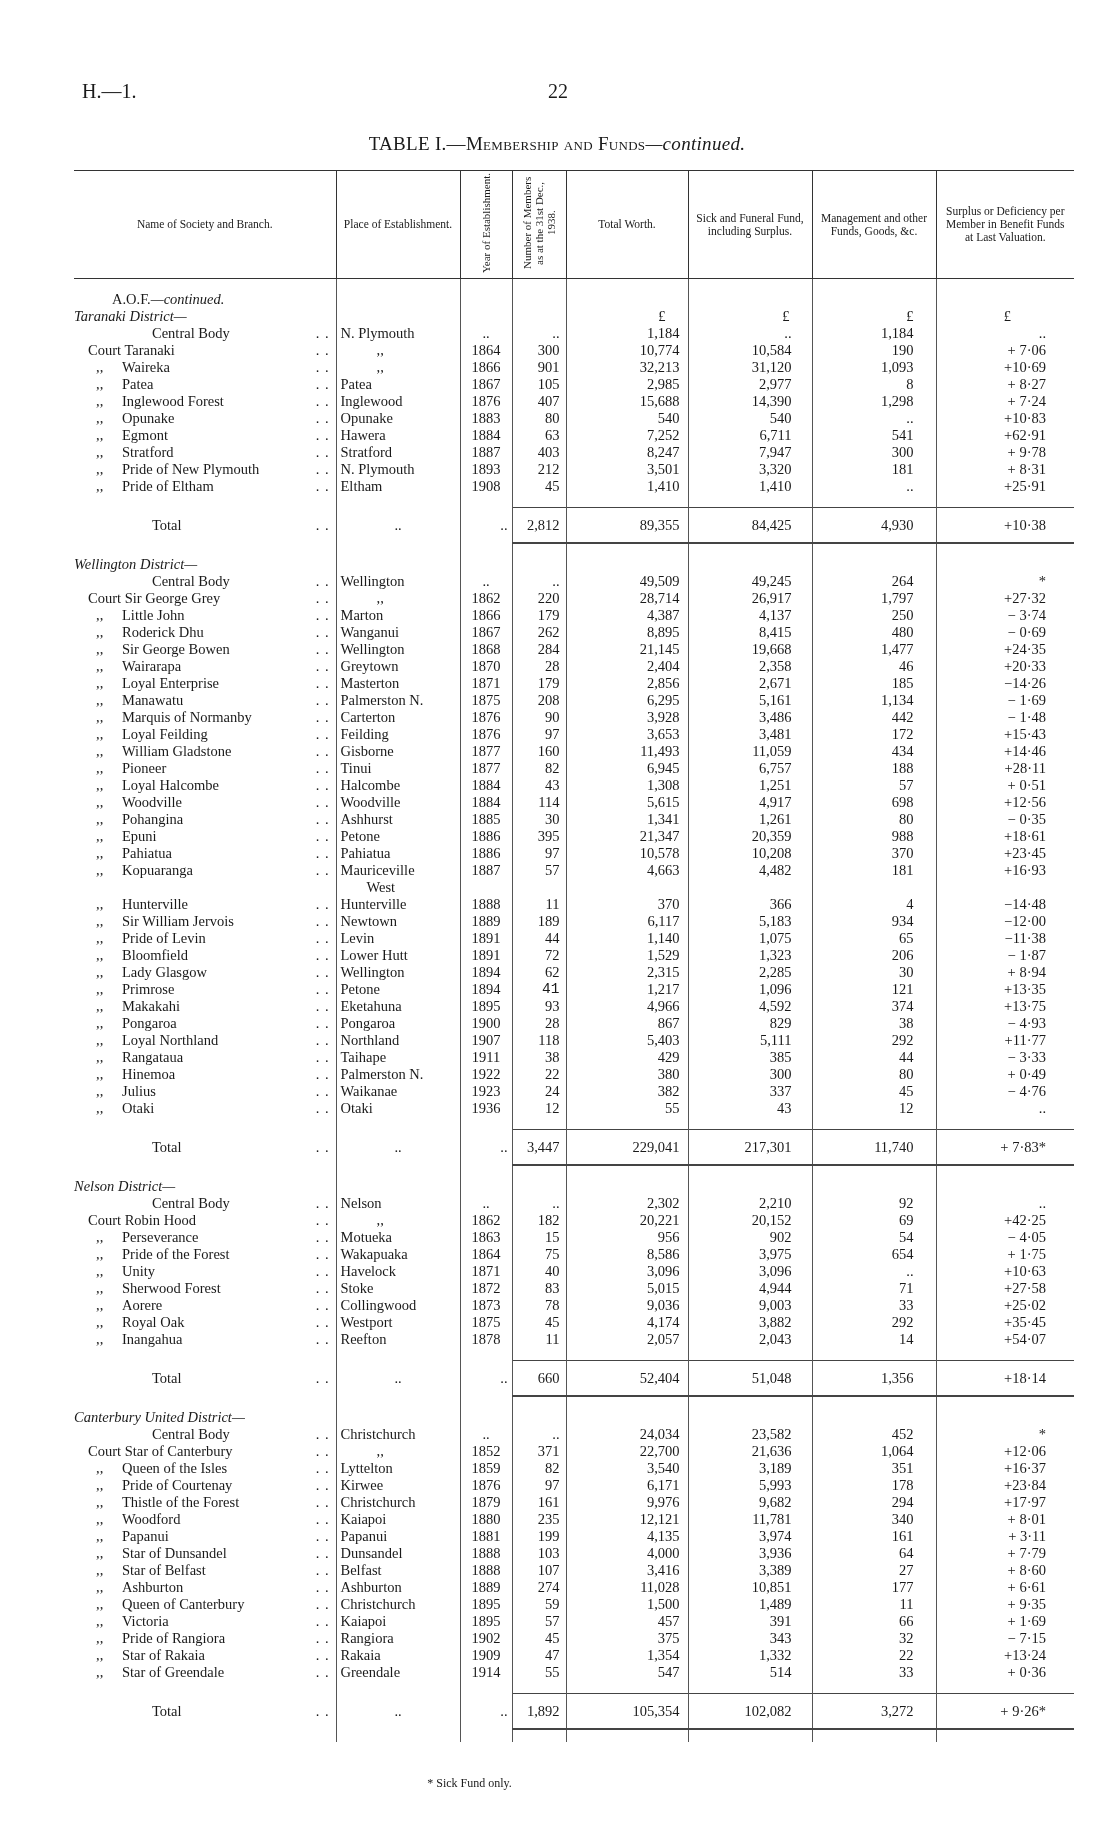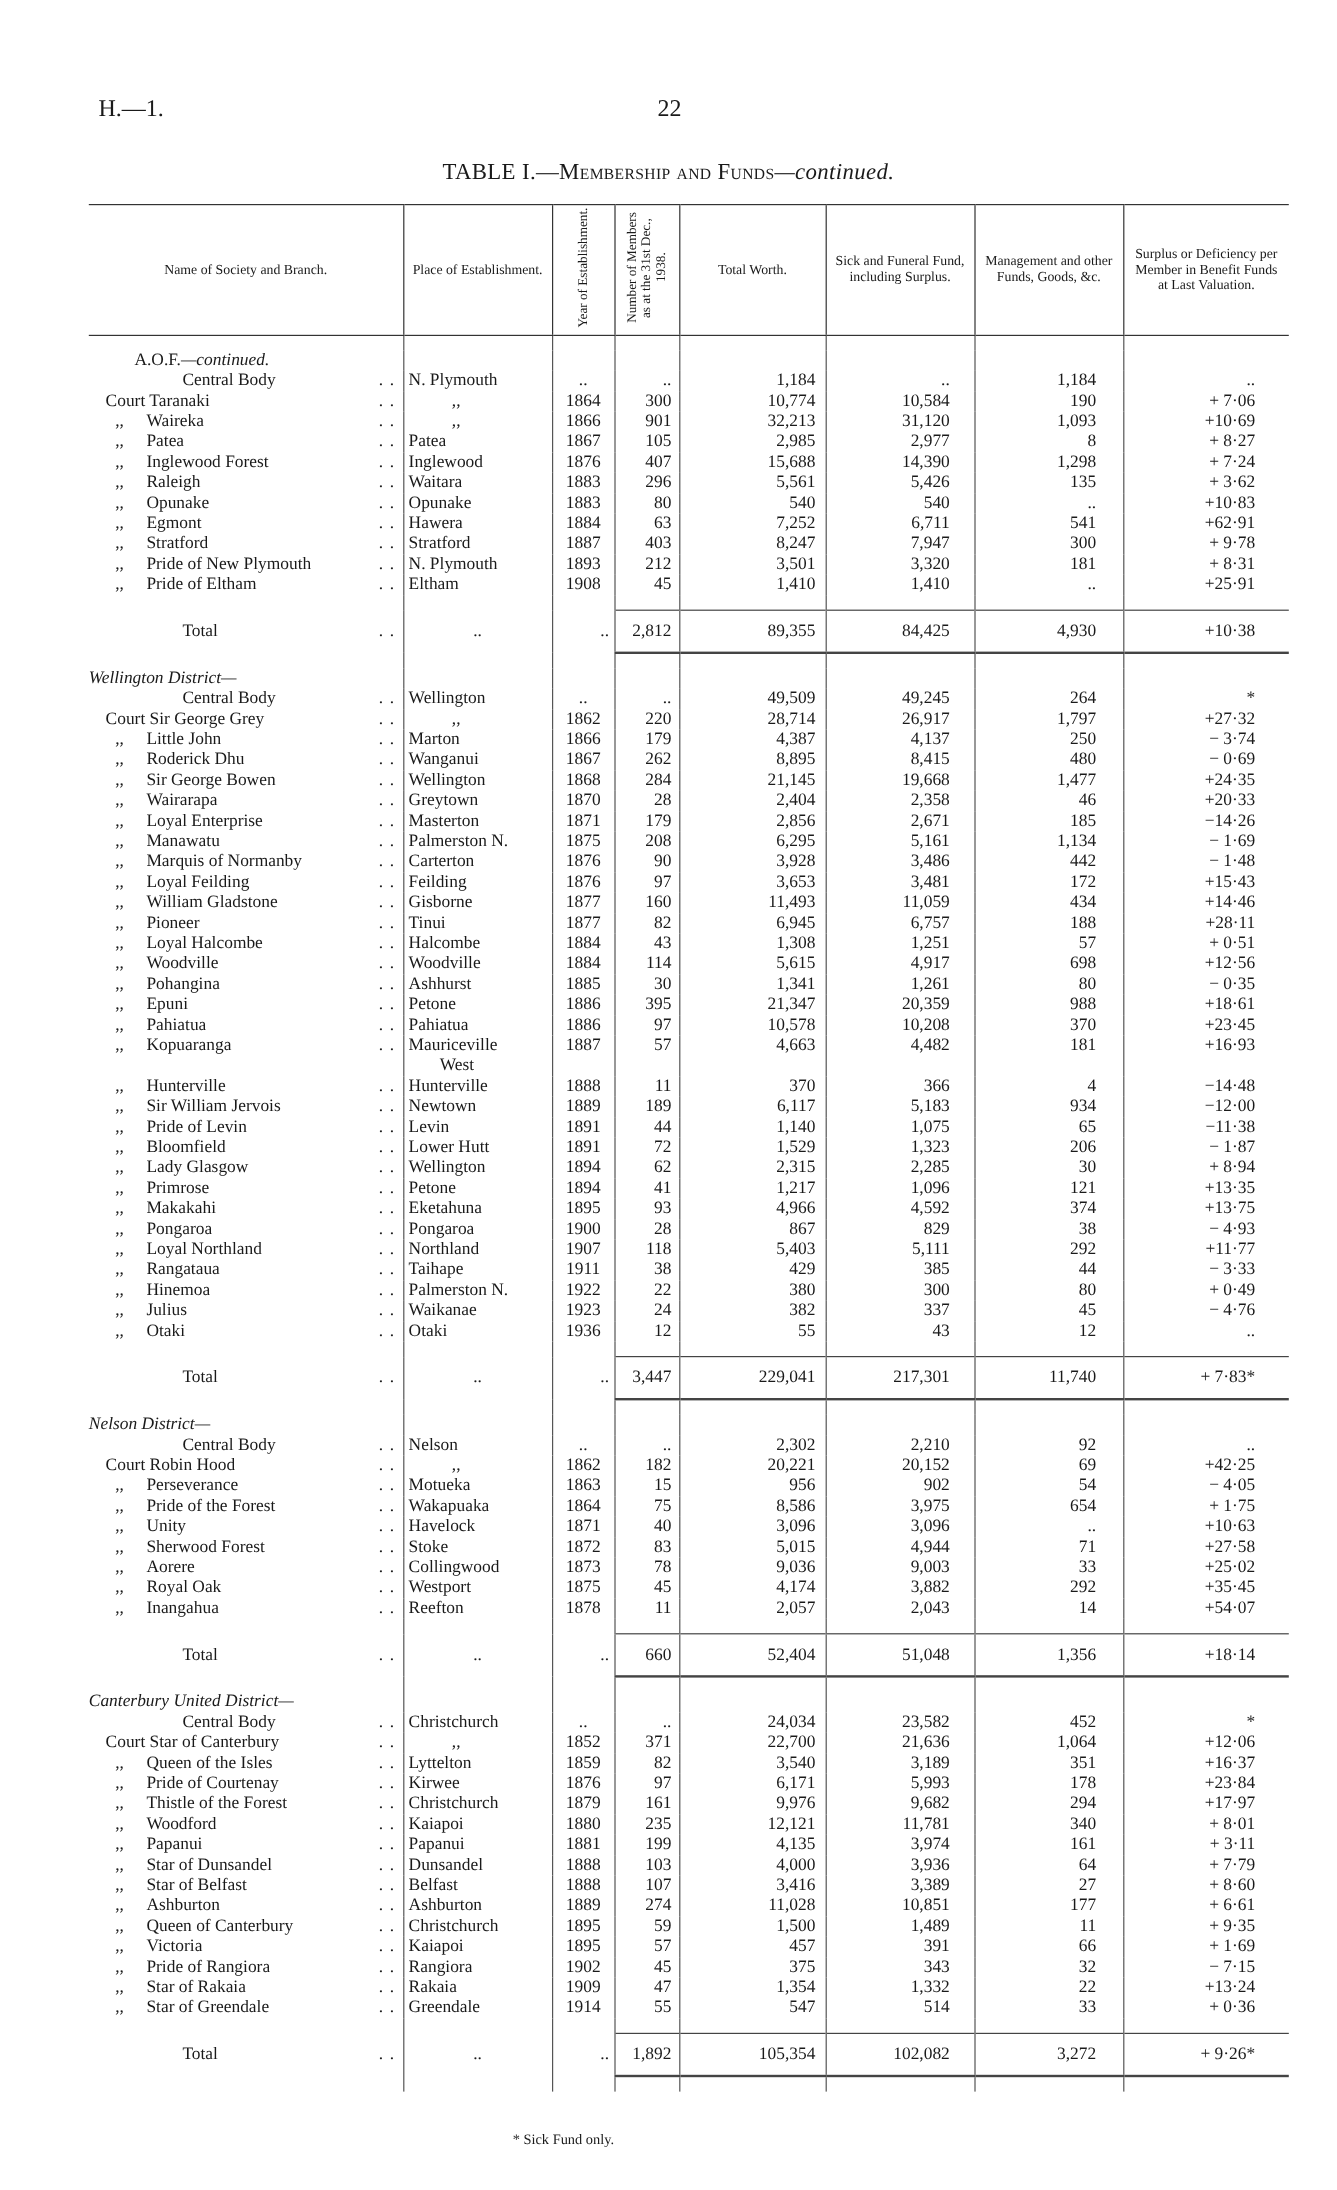--- a/index.html
+++ b/index.html
@@ -96,20 +96,30 @@
     <tr class="society">
       <td class="name"><span>A.O.F.</span><i>—continued.</i></td>
       <td></td>
         <td></td>
         <td></td>
         <td></td>
         <td></td>
         <td></td>
         <td></td>
     </tr>
+  <tr class="district">
+        <td class="name">Taranaki District—</td>
+        <td></td>
+        <td></td>
+        <td></td>
+        <td class="num" style="text-align: right; padding-right: 22px;">£</td>
+        <td class="num" style="text-align: right; padding-right: 22px;">£</td>
+        <td class="num" style="text-align: right; padding-right: 22px;">£</td>
+        <td class="num" style="text-align: center; padding-right: 0px;">£</td>
+      </tr>
       <tr>
         <td class="name central dots-r"><span>Central Body</span></td>
         <td class="place"><span>N. Plymouth</span></td>
         <td class="yr">..</td>
         <td class="num" style="padding-right: 6px;">..</td>
         <td class="num">1,184</td>
         <td class="num" style="padding-right: 20px;">..</td>
         <td class="num" style="padding-right: 22px;">1,184</td>
         <td class="surp">..</td>
       </tr>
@@ -145,30 +155,20 @@
       </tr>
       <tr>
         <td class="name branch dots-r"><span class="ditto">,,</span><span>Inglewood Forest</span></td>
         <td class="place"><span>Inglewood</span></td>
         <td class="yr">1876</td>
         <td class="num" style="padding-right: 6px;">407</td>
         <td class="num">15,688</td>
         <td class="num" style="padding-right: 20px;">14,390</td>
         <td class="num" style="padding-right: 22px;">1,298</td>
         <td class="surp">+ 7·24</td>
-      </tr>
-      <tr>
-        <td class="name branch dots-r"><span class="ditto">,,</span><span>Raleigh</span></td>
-        <td class="place"><span>Waitara</span></td>
-        <td class="yr">1883</td>
-        <td class="num" style="padding-right: 6px;">296</td>
-        <td class="num">5,561</td>
-        <td class="num" style="padding-right: 20px;">5,426</td>
-        <td class="num" style="padding-right: 22px;">135</td>
-        <td class="surp">+ 3·62</td>
       </tr>
       <tr>
         <td class="name branch dots-r"><span class="ditto">,,</span><span>Opunake</span></td>
         <td class="place"><span>Opunake</span></td>
         <td class="yr">1883</td>
         <td class="num" style="padding-right: 6px;">80</td>
         <td class="num">540</td>
         <td class="num" style="padding-right: 20px;">540</td>
         <td class="num" style="padding-right: 22px;">..</td>
         <td class="surp">+10·83</td>
@@ -490,21 +490,21 @@
         <td class="num" style="padding-right: 6px;">62</td>
         <td class="num">2,315</td>
         <td class="num" style="padding-right: 20px;">2,285</td>
         <td class="num" style="padding-right: 22px;">30</td>
         <td class="surp">+ 8·94</td>
       </tr>
       <tr>
         <td class="name branch dots-r"><span class="ditto">,,</span><span>Primrose</span></td>
         <td class="place"><span>Petone</span></td>
         <td class="yr">1894</td>
-        <td class="num" style="padding-right: 6px;">41</td>
+        <td class="num" style="padding-right: 6px; font-family: Liberation Mono, monospace;">41</td>
         <td class="num">1,217</td>
         <td class="num" style="padding-right: 20px;">1,096</td>
         <td class="num" style="padding-right: 22px;">121</td>
         <td class="surp">+13·35</td>
       </tr>
       <tr>
         <td class="name branch dots-r"><span class="ditto">,,</span><span>Makakahi</span></td>
         <td class="place"><span>Eketahuna</span></td>
         <td class="yr">1895</td>
         <td class="num" style="padding-right: 6px;">93</td>

